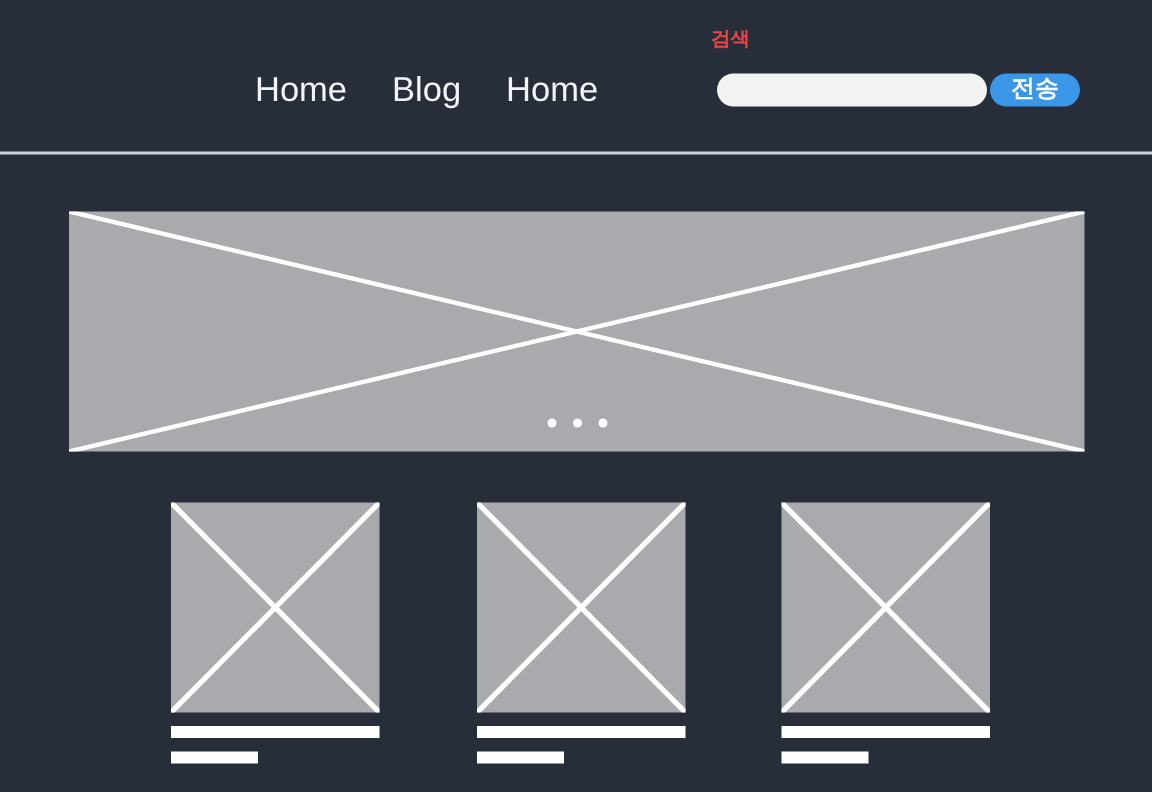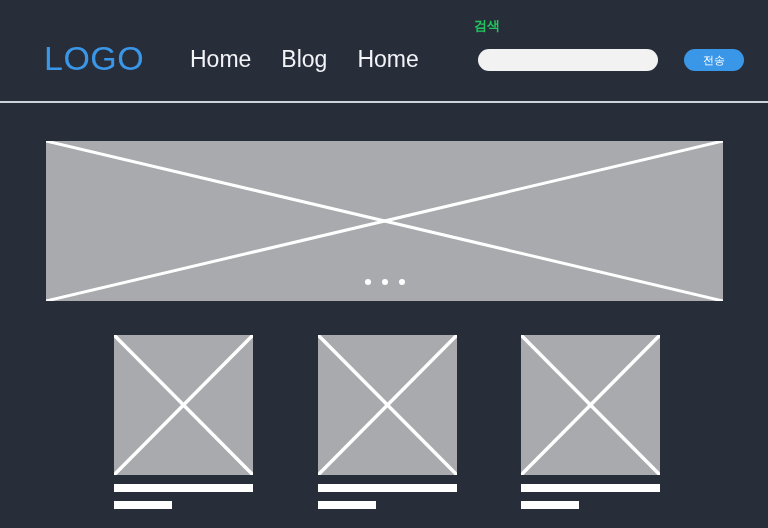--- a/index.html
+++ b/index.html
@@ -33,21 +33,21 @@
     top: 38px;
     font-size: 34px;
     line-height: 40px;
     color: #3a97e8;
     letter-spacing: 0.5px;
     font-weight: 400;
   }
 
   #main-nav {
     position: absolute;
-    left: 190px;
+    left: 170px;
     top: 45px;
     display: flex;
     align-items: center;
     gap: 30px;
   }
   .nav-item {
     color: #f2f4f7;
     font-size: 23px;
     line-height: 28px;
     text-decoration: none;
@@ -58,21 +58,21 @@
     position: absolute;
     left: 474px;
     top: 18px;
     width: 260px;
     height: 64px;
   }
   #search-label {
     position: absolute;
     left: 0px;
     top: 0px;
-    color: #22c55e;
+    color: #ef4444;
     font-size: 13px;
     line-height: 16px;
     font-weight: bold;
   }
   #search-input {
     position: absolute;
     left: 4px;
     top: 31px;
     width: 180px;
     height: 22px;
@@ -81,30 +81,30 @@
     border-radius: 11px;
     outline: none;
     font-size: 12px;
     padding: 0 10px;
     box-sizing: border-box;
     color: #333;
     font-family: "Liberation Sans", sans-serif;
   }
   #submit-button {
     position: absolute;
-    left: 210px;
+    left: 186px;
     top: 31px;
     width: 60px;
     height: 22px;
     background: #3a97e8;
     color: #ffffff;
     border: none;
     border-radius: 11px;
-    font-size: 11px;
-    font-weight: normal;
+    font-size: 16px;
+    font-weight: bold;
     cursor: pointer;
     font-family: "Liberation Sans", sans-serif;
     padding: 0;
     line-height: 22px;
   }
 
   
   #hero-carousel {
     position: absolute;
     left: 46px;
@@ -178,21 +178,20 @@
   }
   .card-line-sub {
     width: 58px;
   }
 </style>
 </head>
 <body>
 
 <div id="site-header">
 
-  <div id="brand-logo">LOGO</div>
 
   <nav id="main-nav">
     <a class="nav-item" href="#">Home</a>
     <a class="nav-item" href="#">Blog</a>
     <a class="nav-item" href="#">Home</a>
   </nav>
 
   <div id="search-area">
     <div id="search-label">검색</div>
     <input id="search-input" type="text" placeholder="" style="">

